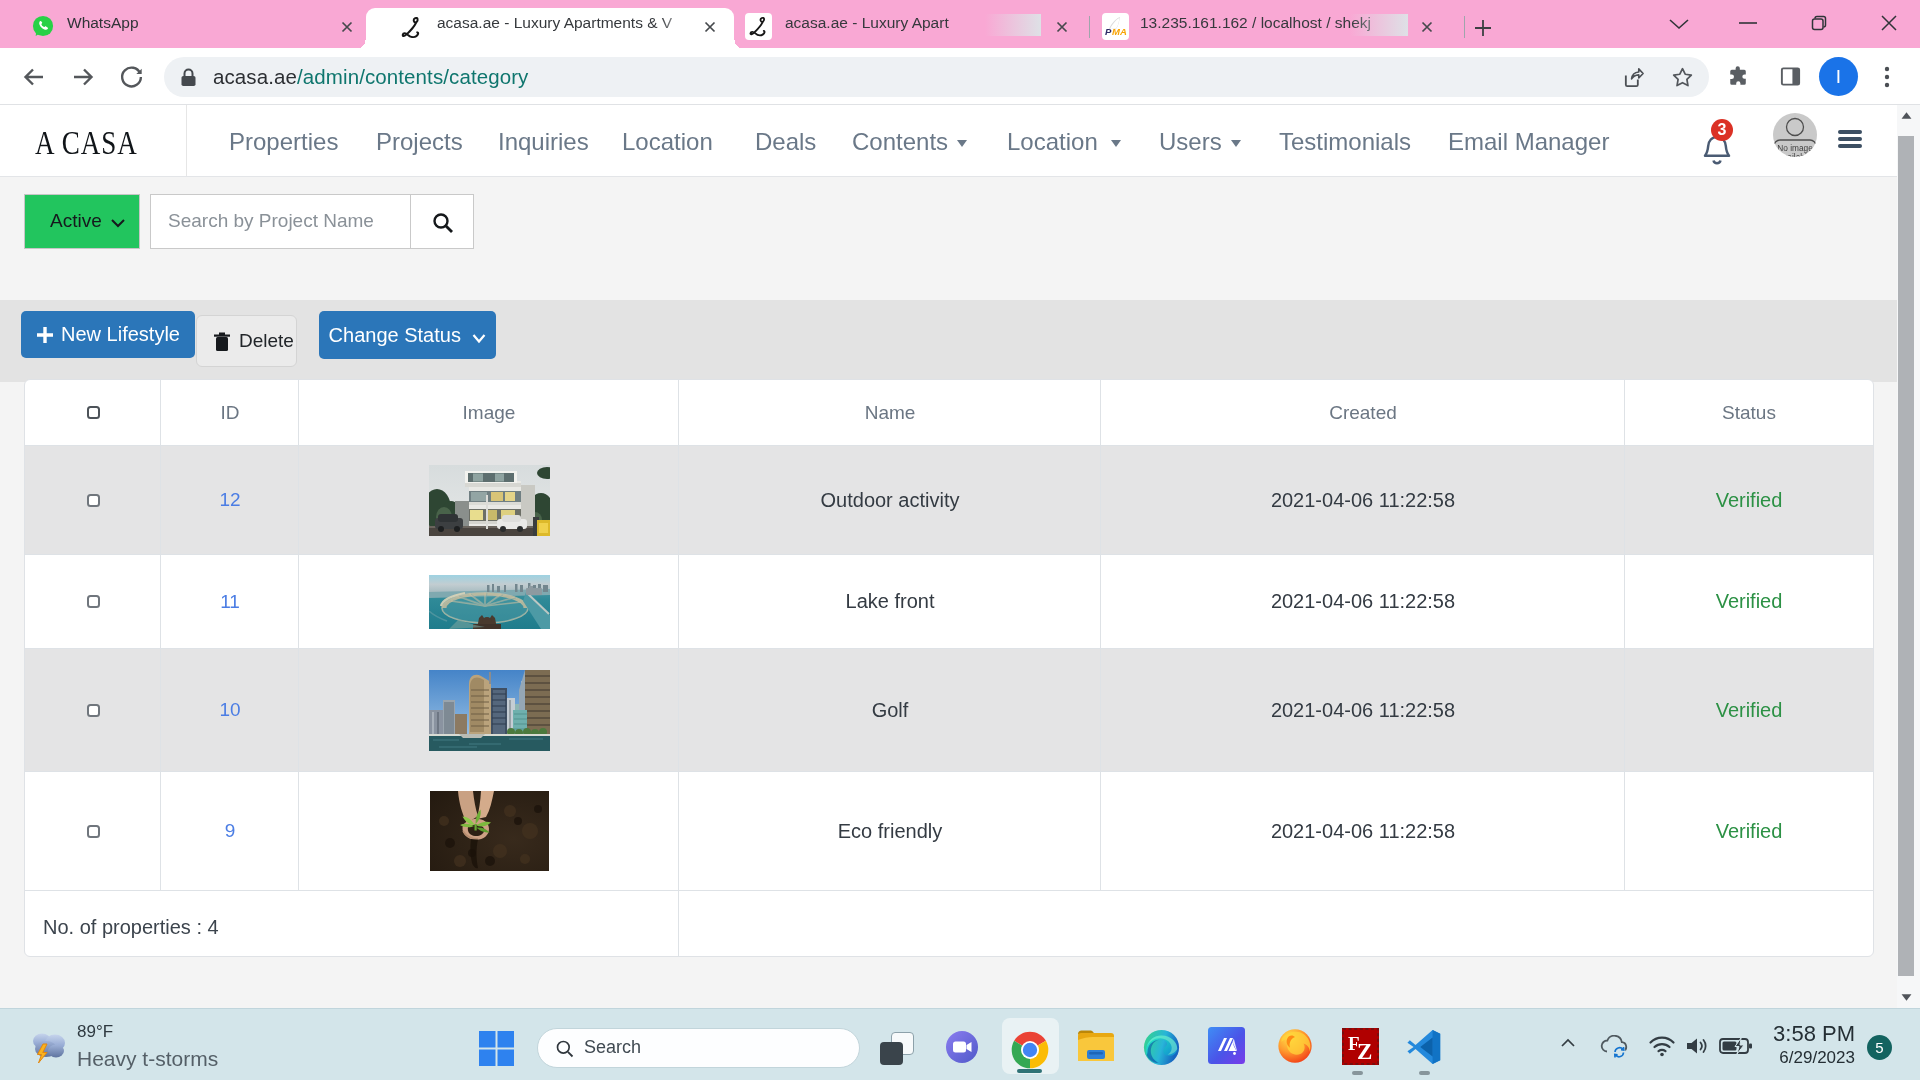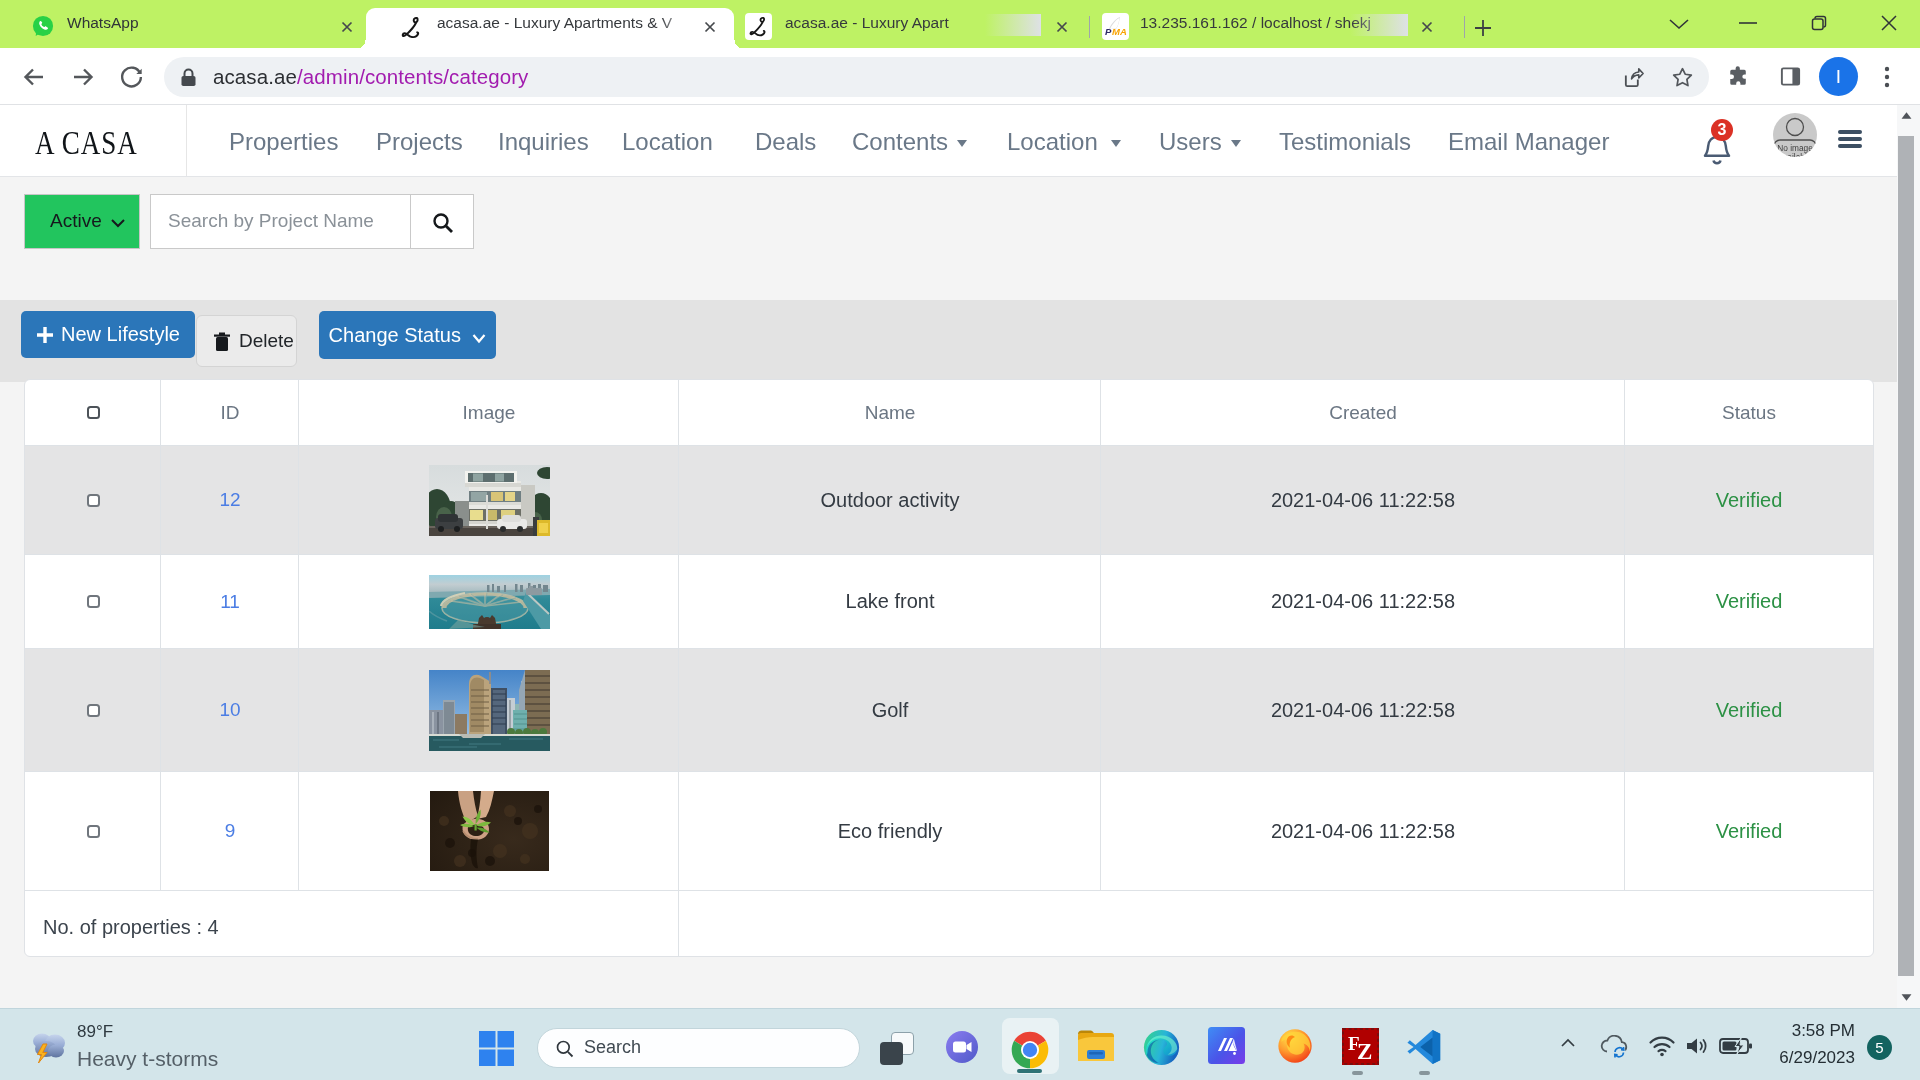--- a/index.html
+++ b/index.html
@@ -1,20 +1,20 @@
 <!DOCTYPE html>
 <html><head><meta charset="utf-8">
 <style>
   * { margin:0; padding:0; box-sizing:border-box; }
   html,body { width:1920px; height:1080px; overflow:hidden; font-family:"Liberation Sans", sans-serif; }
   .abs { position:absolute; }
   body { position:relative; background:#f4f4f4; }
 
   
-  #tabstrip { left:0; top:0; width:1920px; height:48px; background:#bef264; }
+  #tabstrip { left:0; top:0; width:1920px; height:48px; background:#f9a8d4; }
   .tabtitle { position:absolute; top:14px; font-size:15.5px; color:#36393d; white-space:nowrap; overflow:hidden; }
   .tabx { position:absolute; width:16px; height:16px; top:19px; }
   .tabx svg { display:block; }
   #activetab { left:366px; top:8px; width:368px; height:40px; background:#ffffff; border-radius:9px 9px 0 0; }
   .tabsep { position:absolute; top:16px; width:1px; height:22px; background:#9fa5ab; }
 
   
   #toolbar { left:0; top:48px; width:1920px; height:57px; background:#ffffff; border-bottom:1px solid #e0e2e5; }
   #urlpill { position:absolute; left:164px; top:9px; width:1545px; height:40px; border-radius:20px; background:#eef1f4; }
   #urltext { position:absolute; left:49px; top:8px; font-size:20.5px; color:#2c2f33; letter-spacing:0.1px; }
@@ -147,21 +147,21 @@
   <svg class="abs" style="left:119px;top:16px" width="25" height="25" viewBox="0 0 24 24">
       <path d="M20.3 9 A9 9 0 1 0 21 12.5" fill="none" stroke="#54575b" stroke-width="2.3"></path>
       <path d="M21.8 4.5 V9.7 H16.6 Z" fill="#54575b"></path>
     </svg>
 
   <div class="abs" id="urlpill">
     <svg class="abs" style="left:16px;top:11px" width="17" height="19" viewBox="0 0 17 19">
         <rect x="1.5" y="8" width="14" height="10" rx="1.8" fill="#45494e"></rect>
         <path d="M4.5 8 V5.5 a4 4 0 0 1 8 0 V8" fill="none" stroke="#45494e" stroke-width="2"></path>
       </svg>
-    <div id="urltext"><span style="color:#2c2f33">acasa.ae</span><span style="color:#a21caf">/admin/contents/category</span></div>
+    <div id="urltext"><span style="color:#2c2f33">acasa.ae</span><span style="color:#0f766e">/admin/contents/category</span></div>
 
     <svg class="abs" style="left:1458px;top:9px" width="23" height="23" viewBox="0 0 24 24">
         <path d="M4 10 V19.5 a1.5 1.5 0 0 0 1.5 1.5 H15 a1.5 1.5 0 0 0 1.5-1.5 V14" fill="none" stroke="#4b4f54" stroke-width="1.9"></path>
         <path d="M10 13.5 C10.5 8.5 13 6.5 17.5 6.2 L17.5 3 L22 7.8 L17.5 12.5 L17.5 9.3 C14 9.5 11.5 10.8 10 13.5 Z" fill="none" stroke="#4b4f54" stroke-width="1.7" stroke-linejoin="round"></path>
       </svg>
     <svg class="abs" style="left:1507px;top:9px" width="23" height="23" viewBox="0 0 24 24">
         <path d="M12 2.8 L14.8 8.6 L21.2 9.5 L16.6 14 L17.7 20.4 L12 17.4 L6.3 20.4 L7.4 14 L2.8 9.5 L9.2 8.6 Z" fill="none" stroke="#53575c" stroke-width="1.8" stroke-linejoin="round"></path>
       </svg>
   </div>
 
@@ -741,16 +741,16 @@
     <path d="M3 8 L7.5 8 L13 3.5 L13 18.5 L7.5 14 L3 14 Z" fill="#333d44"></path>
     <path d="M16.5 7.5 a5.5 5.5 0 0 1 0 7" fill="none" stroke="#333d44" stroke-width="1.8" stroke-linecap="round"></path>
     <path d="M19.5 5 a9.5 9.5 0 0 1 0 12" fill="none" stroke="#333d44" stroke-width="1.8" stroke-linecap="round"></path>
   </svg>
   <svg class="abs" style="left:1719px;top:27px" width="34" height="20" viewBox="0 0 34 20" id="bati">
     <rect x="1" y="3" width="28" height="14" rx="3" fill="none" stroke="#333d44" stroke-width="1.8"></rect>
     <rect x="30" y="7.5" width="3" height="5" rx="1" fill="#333d44"></rect>
     <rect x="3.5" y="5.5" width="14" height="9" rx="1.5" fill="#333d44"></rect>
     <path d="M22 2 L16 10.5 L20 10.5 L18 18 L25 9 L21 9 Z" fill="#333d44" stroke="#d3e5ea" stroke-width="1"></path>
   </svg>
-  <div class="abs" style="left:1773px;top:12px;width:82px;text-align:right;font-size:17px;color:#242e34">3:58 PM</div>
+  <div class="abs" style="left:1773px;top:12px;width:82px;text-align:right;font-size:22px;color:#242e34">3:58 PM</div>
   <div class="abs" style="left:1773px;top:39px;width:82px;text-align:right;font-size:17px;color:#242e34">6/29/2023</div>
   <div class="abs" style="left:1867px;top:26px;width:25px;height:25px;border-radius:50%;background:#136360;color:#fff;font-size:15px;text-align:center;line-height:25px;">5</div>
 </div>
 
 </body></html>

